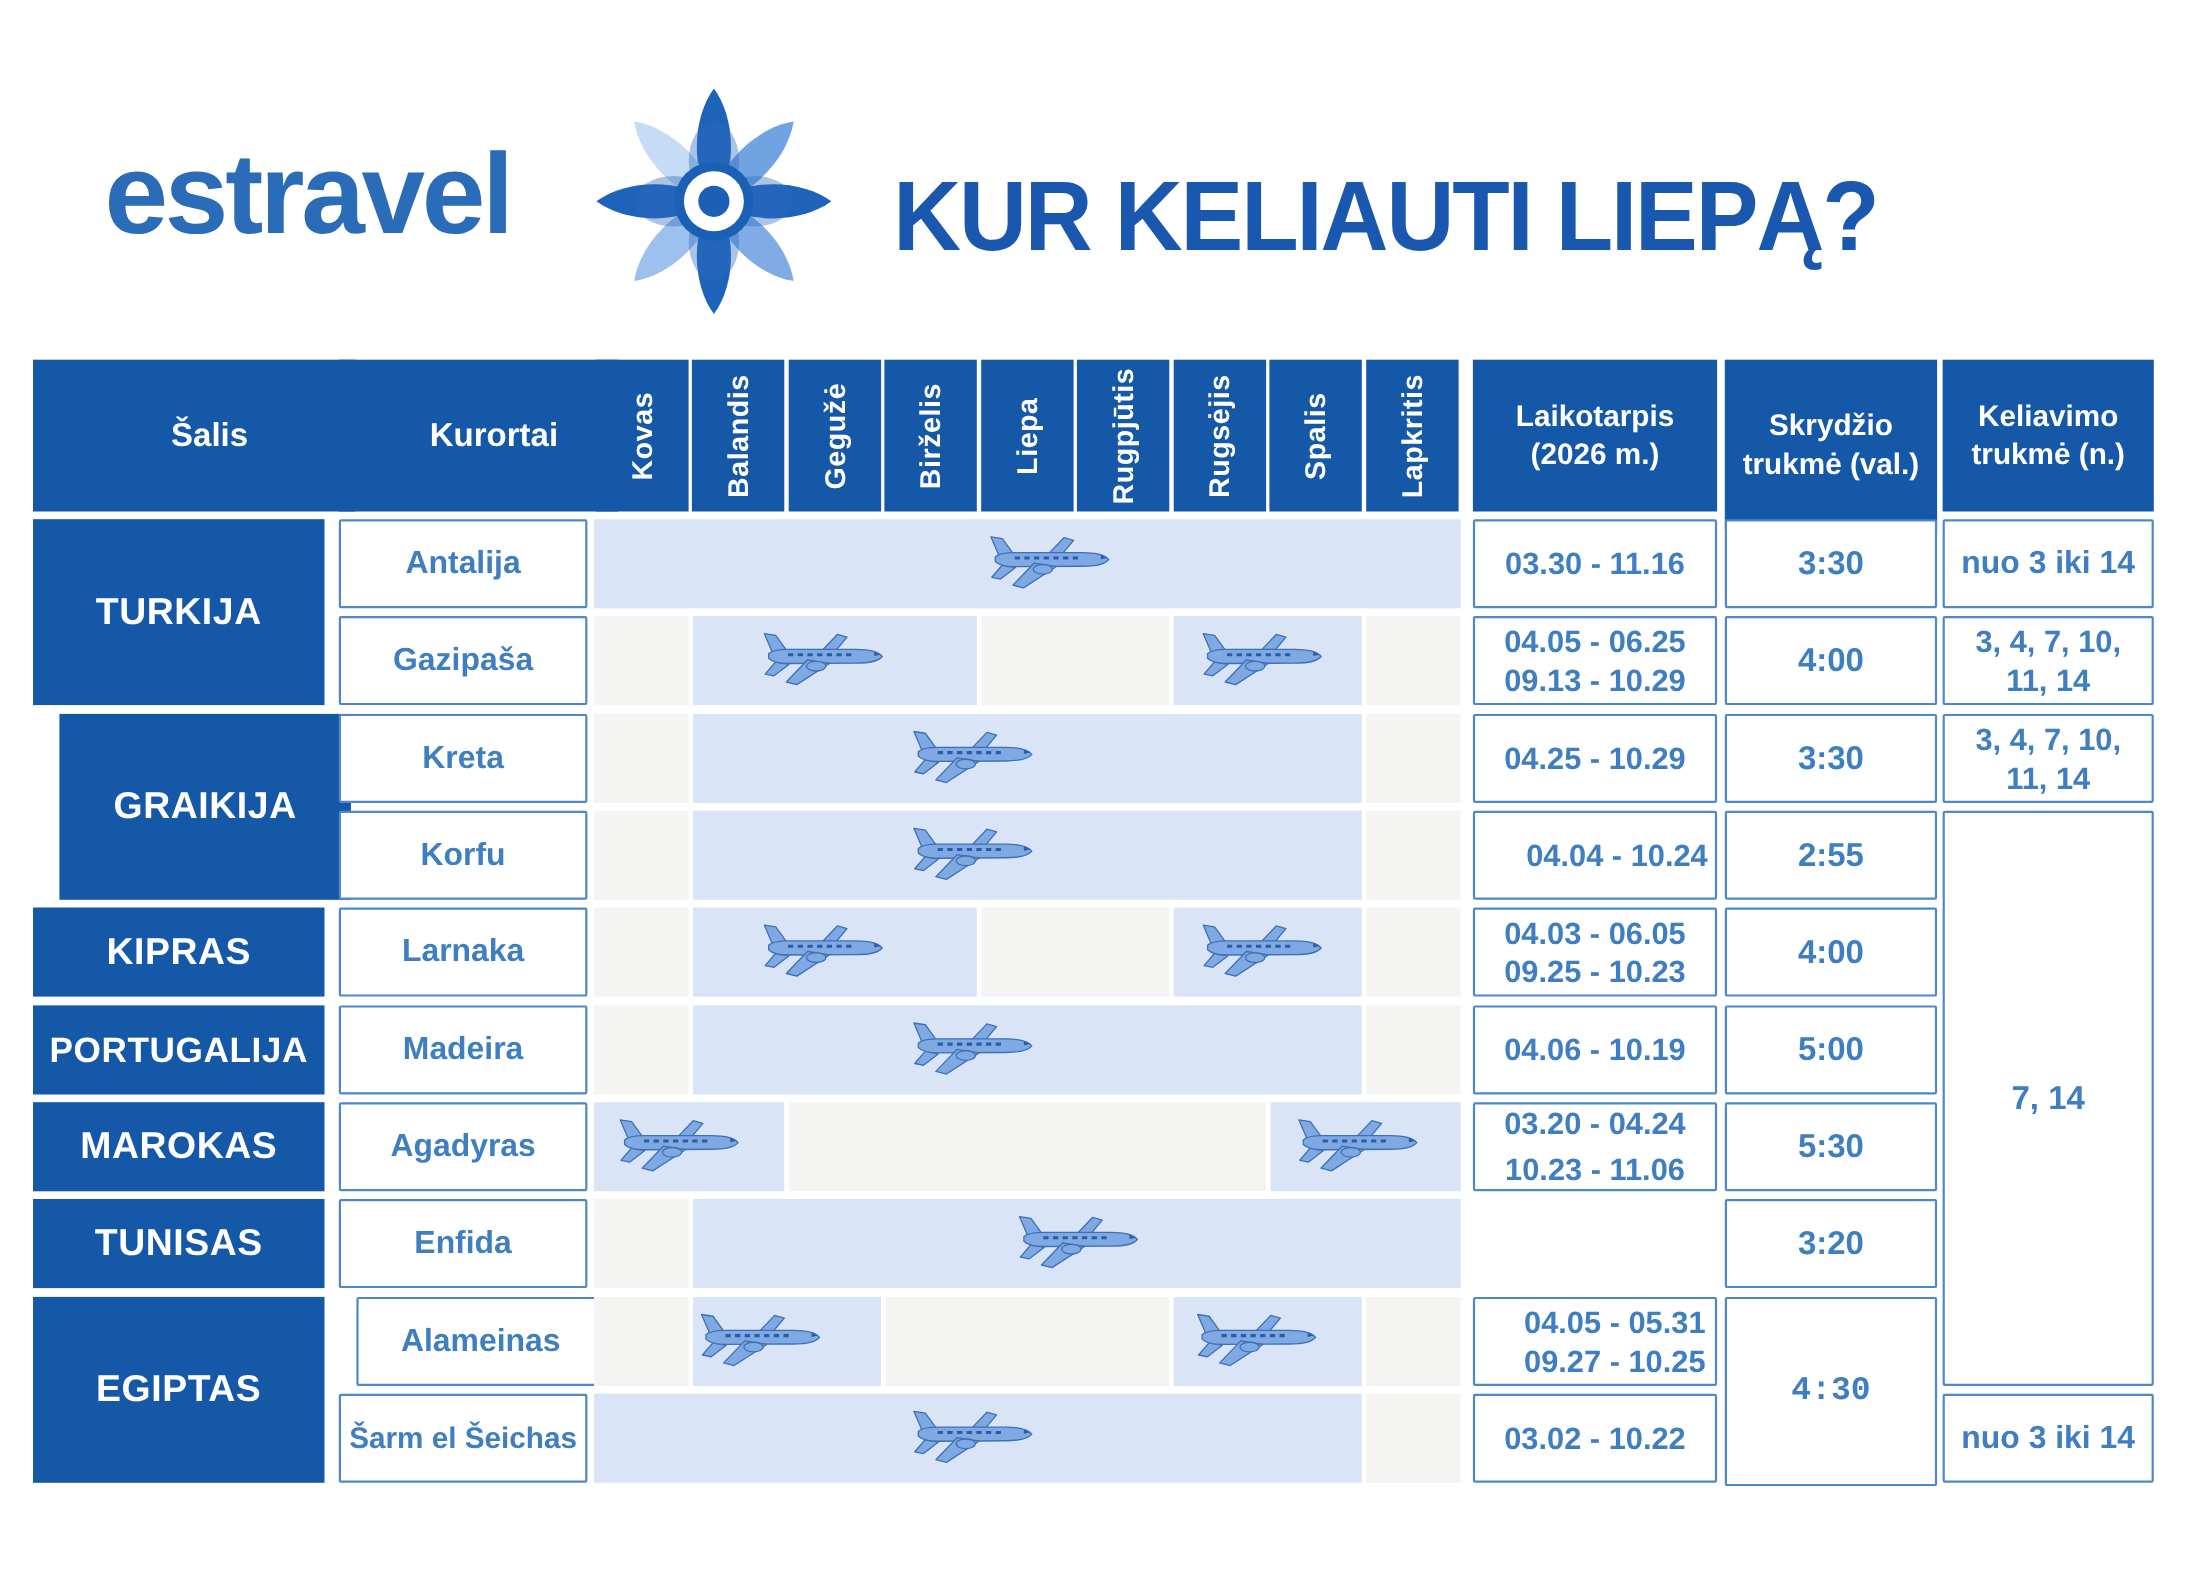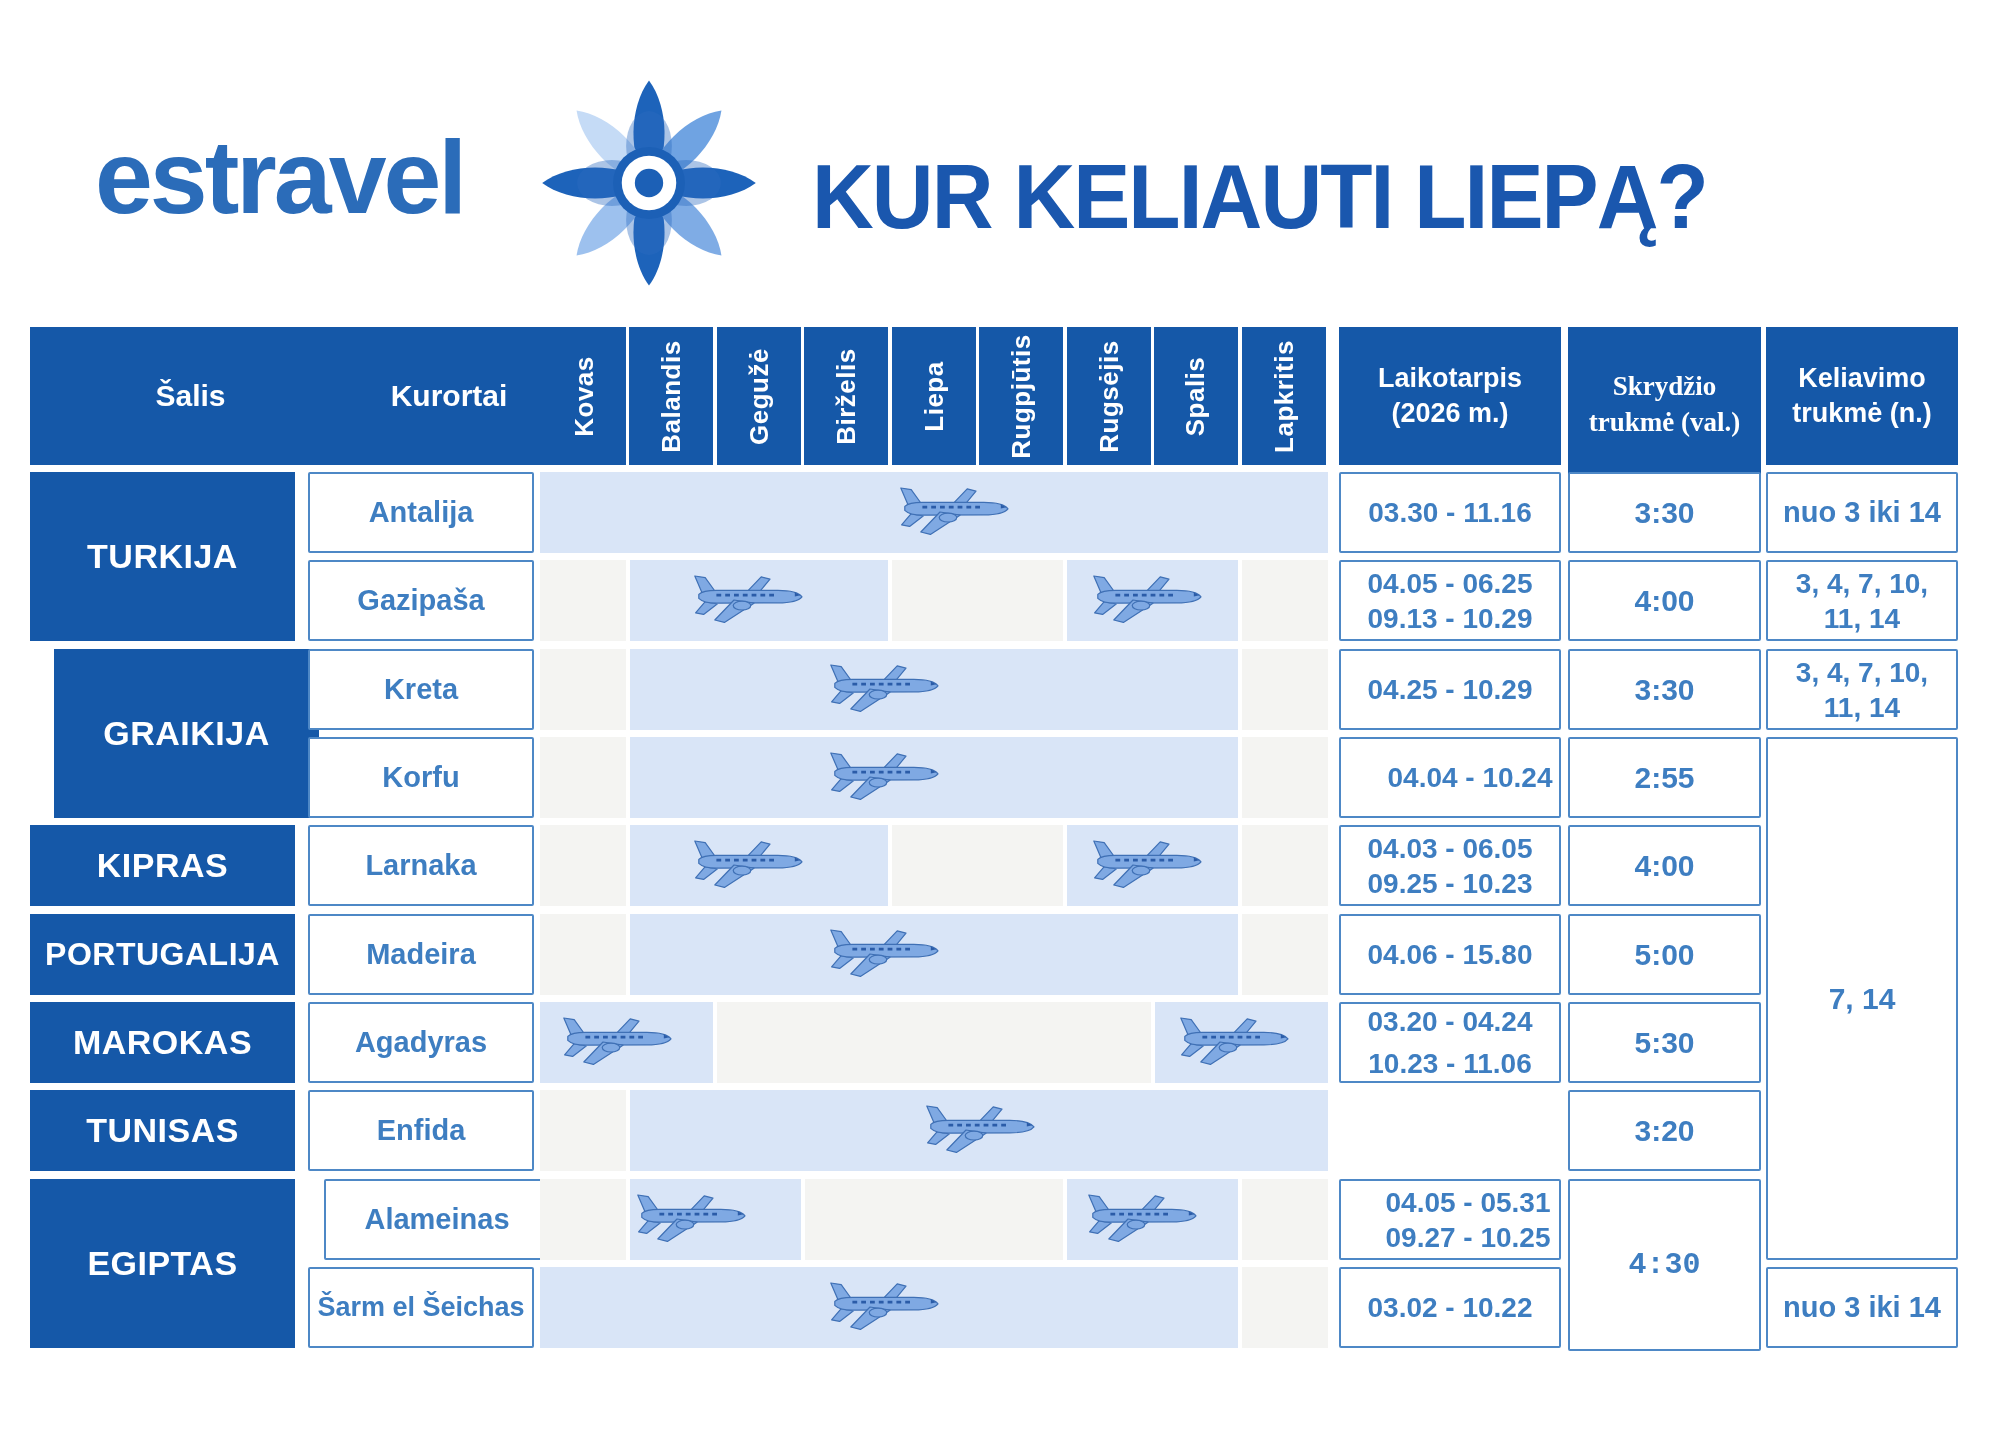--- a/index.html
+++ b/index.html
@@ -103,21 +103,21 @@
   <div class="hcell mhead" style="left:1242px;top:327px;width:84px;height:138px;">
       <span class="vtext">Lapkritis</span>
     </div>
 
   <div class="hcell h2line" style="left:1339px;top:327px;width:222px;height:138px;">
     <div>
         <div>Laikotarpis</div>
         <div>(2026 m.)</div>
       </div>
   </div>
-  <div class="hcell h2line" style="left:1568px;top:327px;width:193px;height:155px;font-family:Liberation Serif, serif;">
+  <div class="hcell h2line" style="left:1568px;top:327px;width:193px;height:155px;">
     <div>
         <div>Skrydžio</div>
         <div>trukmė (val.)</div>
       </div>
   </div>
   <div class="hcell h2line" style="left:1766px;top:327px;width:192px;height:138px;">
     <div>
         <div>Keliavimo</div>
         <div>trukmė (n.)</div>
       </div>
@@ -377,21 +377,21 @@
     </div>
   <div class="wbox period" style="left:1339px;top:737px;width:222px;height:81px;padding-left:40px;">
       <div>04.04 - 10.24</div>
       <div></div>
     </div>
   <div class="wbox period" style="left:1339px;top:825px;width:222px;height:81px;">
       <div>04.03 - 06.05</div>
       <div>09.25 - 10.23</div>
     </div>
   <div class="wbox period" style="left:1339px;top:914px;width:222px;height:81px;">
-      <div>04.06 - 15.80</div>
+      <div>04.06 - 10.19</div>
       <div></div>
     </div>
   <div class="wbox period" style="left:1339px;top:1002px;width:222px;height:81px;justify-content:space-between;">
       <div>03.20 - 04.24</div>
       <div>10.23 - 11.06</div>
     </div>
   <div class="wbox period" style="left:1339px;top:1179px;width:222px;height:81px;padding-left:36px;">
       <div>04.05 - 05.31</div>
       <div>09.27 - 10.25</div>
     </div>

